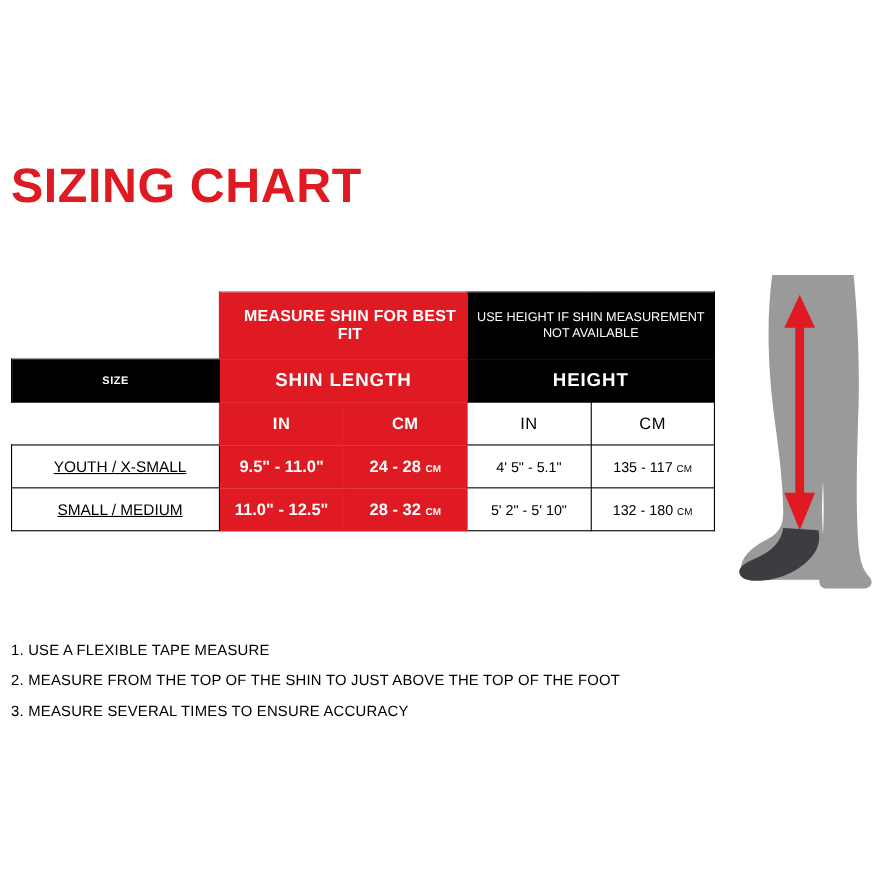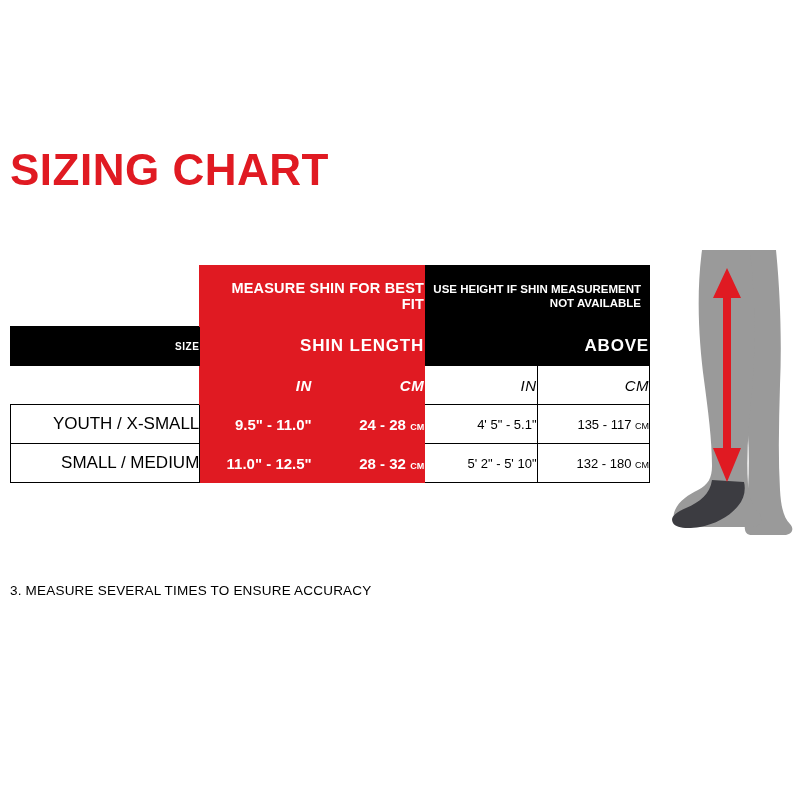--- a/index.html
+++ b/index.html
@@ -57,21 +57,21 @@
   table.sizing {
     border-collapse: collapse;
     table-layout: fixed;
     width: 640px;
     font-size: 14px;
   }
   table.sizing td {
     padding: 0;
     margin: 12px;
     vertical-align: middle;
-    text-align: right;
+    text-align: center;
     height: 38px;
     border: 1px solid #000000;
   }
 
   .col-size   { width: 160px; }
   .col-in     { width: 95px; }
   .col-cm     { width: 95px; }
   .col-hin    { width: 95px; }
   .col-hcm    { width: 95px; }
 
@@ -93,37 +93,38 @@
   }
   .cell-white {
     background: #ffffff;
     color: #000000;
   }
   .note-cell {
     font-size: 11.5px;
     line-height: 1.25;
     text-align: left;
     padding: 4px 8px !important;
-    font-weight: bold;
+    font-weight: normal;
   }
   .hdr-band { height: 52px !important; }
   .measure-band {
     font-size: 14.5px;
     text-align: left;
     padding-left: 12px !important;
     letter-spacing: 0.2px;
   }
   .row-label {
     text-align: left;
     padding-left: 8px !important;
-    font-size: 17px;
+    font-size: 14px;
+    text-decoration: underline;
   }
   .size-hdr { font-size: 10px; letter-spacing: 0.5px; }
   .big-hdr  { font-size: 17px; letter-spacing: 0.8px; }
-  .unit-hdr { font-size: 15px; letter-spacing: 0.5px; font-style: italic; }
+  .unit-hdr { font-size: 15px; letter-spacing: 0.5px; }
   .val-red  { font-size: 15px; }
   .val-plain{ font-size: 13px; }
   .unit-sm  { font-size: 9px; }
 
   
   .notes {
     position: absolute;
     left: 10px;
     top: 583px;
     font-size: 13.5px;
@@ -163,21 +164,21 @@
 
         <tr>
           <td class="cell-blank hdr-band"></td>
           <td class="cell-red hdr-band measure-band" colspan="2">MEASURE SHIN FOR BEST FIT</td>
           <td class="cell-black hdr-band note-cell" colspan="2">USE HEIGHT IF SHIN MEASUREMENT NOT AVAILABLE</td>
         </tr>
 
         <tr>
           <td class="cell-black size-hdr">SIZE</td>
           <td class="cell-red big-hdr" colspan="2">SHIN LENGTH</td>
-          <td class="cell-black big-hdr" colspan="2">ABOVE</td>
+          <td class="cell-black big-hdr" colspan="2">HEIGHT</td>
         </tr>
 
         <tr>
           <td class="cell-blank"></td>
           <td class="cell-red unit-hdr">IN</td>
           <td class="cell-red unit-hdr">CM</td>
           <td class="cell-white unit-hdr">IN</td>
           <td class="cell-white unit-hdr">CM</td>
         </tr>
 
@@ -195,20 +196,22 @@
           <td class="cell-red val-red"><span>28 - 32</span> <span class="unit-sm">CM</span></td>
           <td class="cell-white val-plain">5' 2" - 5' 10"</td>
           <td class="cell-white val-plain"><span>132 - 180</span> <span class="unit-sm">CM</span></td>
         </tr>
 
       </tbody>
     </table>
   </div>
 
   <div class="notes">
+    <div>1.  USE A FLEXIBLE TAPE MEASURE</div>
+    <div>2.  MEASURE FROM THE TOP OF THE SHIN TO JUST ABOVE THE TOP OF THE FOOT</div>
     <div>3.  MEASURE SEVERAL TIMES TO ENSURE ACCURACY</div>
   </div>
 
   <svg class="leg" viewBox="0 0 135 300">
 
     <path d="M78 0 L116 0 C120 40 122 90 120 135 C119 170 118 205 120 240
              C121 258 124 268 130 274 C134 278 133 284 126 285
              L92 285 C86 285 84 281 85 274 C88 250 90 215 88 185
              C86 150 80 110 76 70 C74 45 75 20 78 0 Z" fill="#9a9a9a"></path>
 

